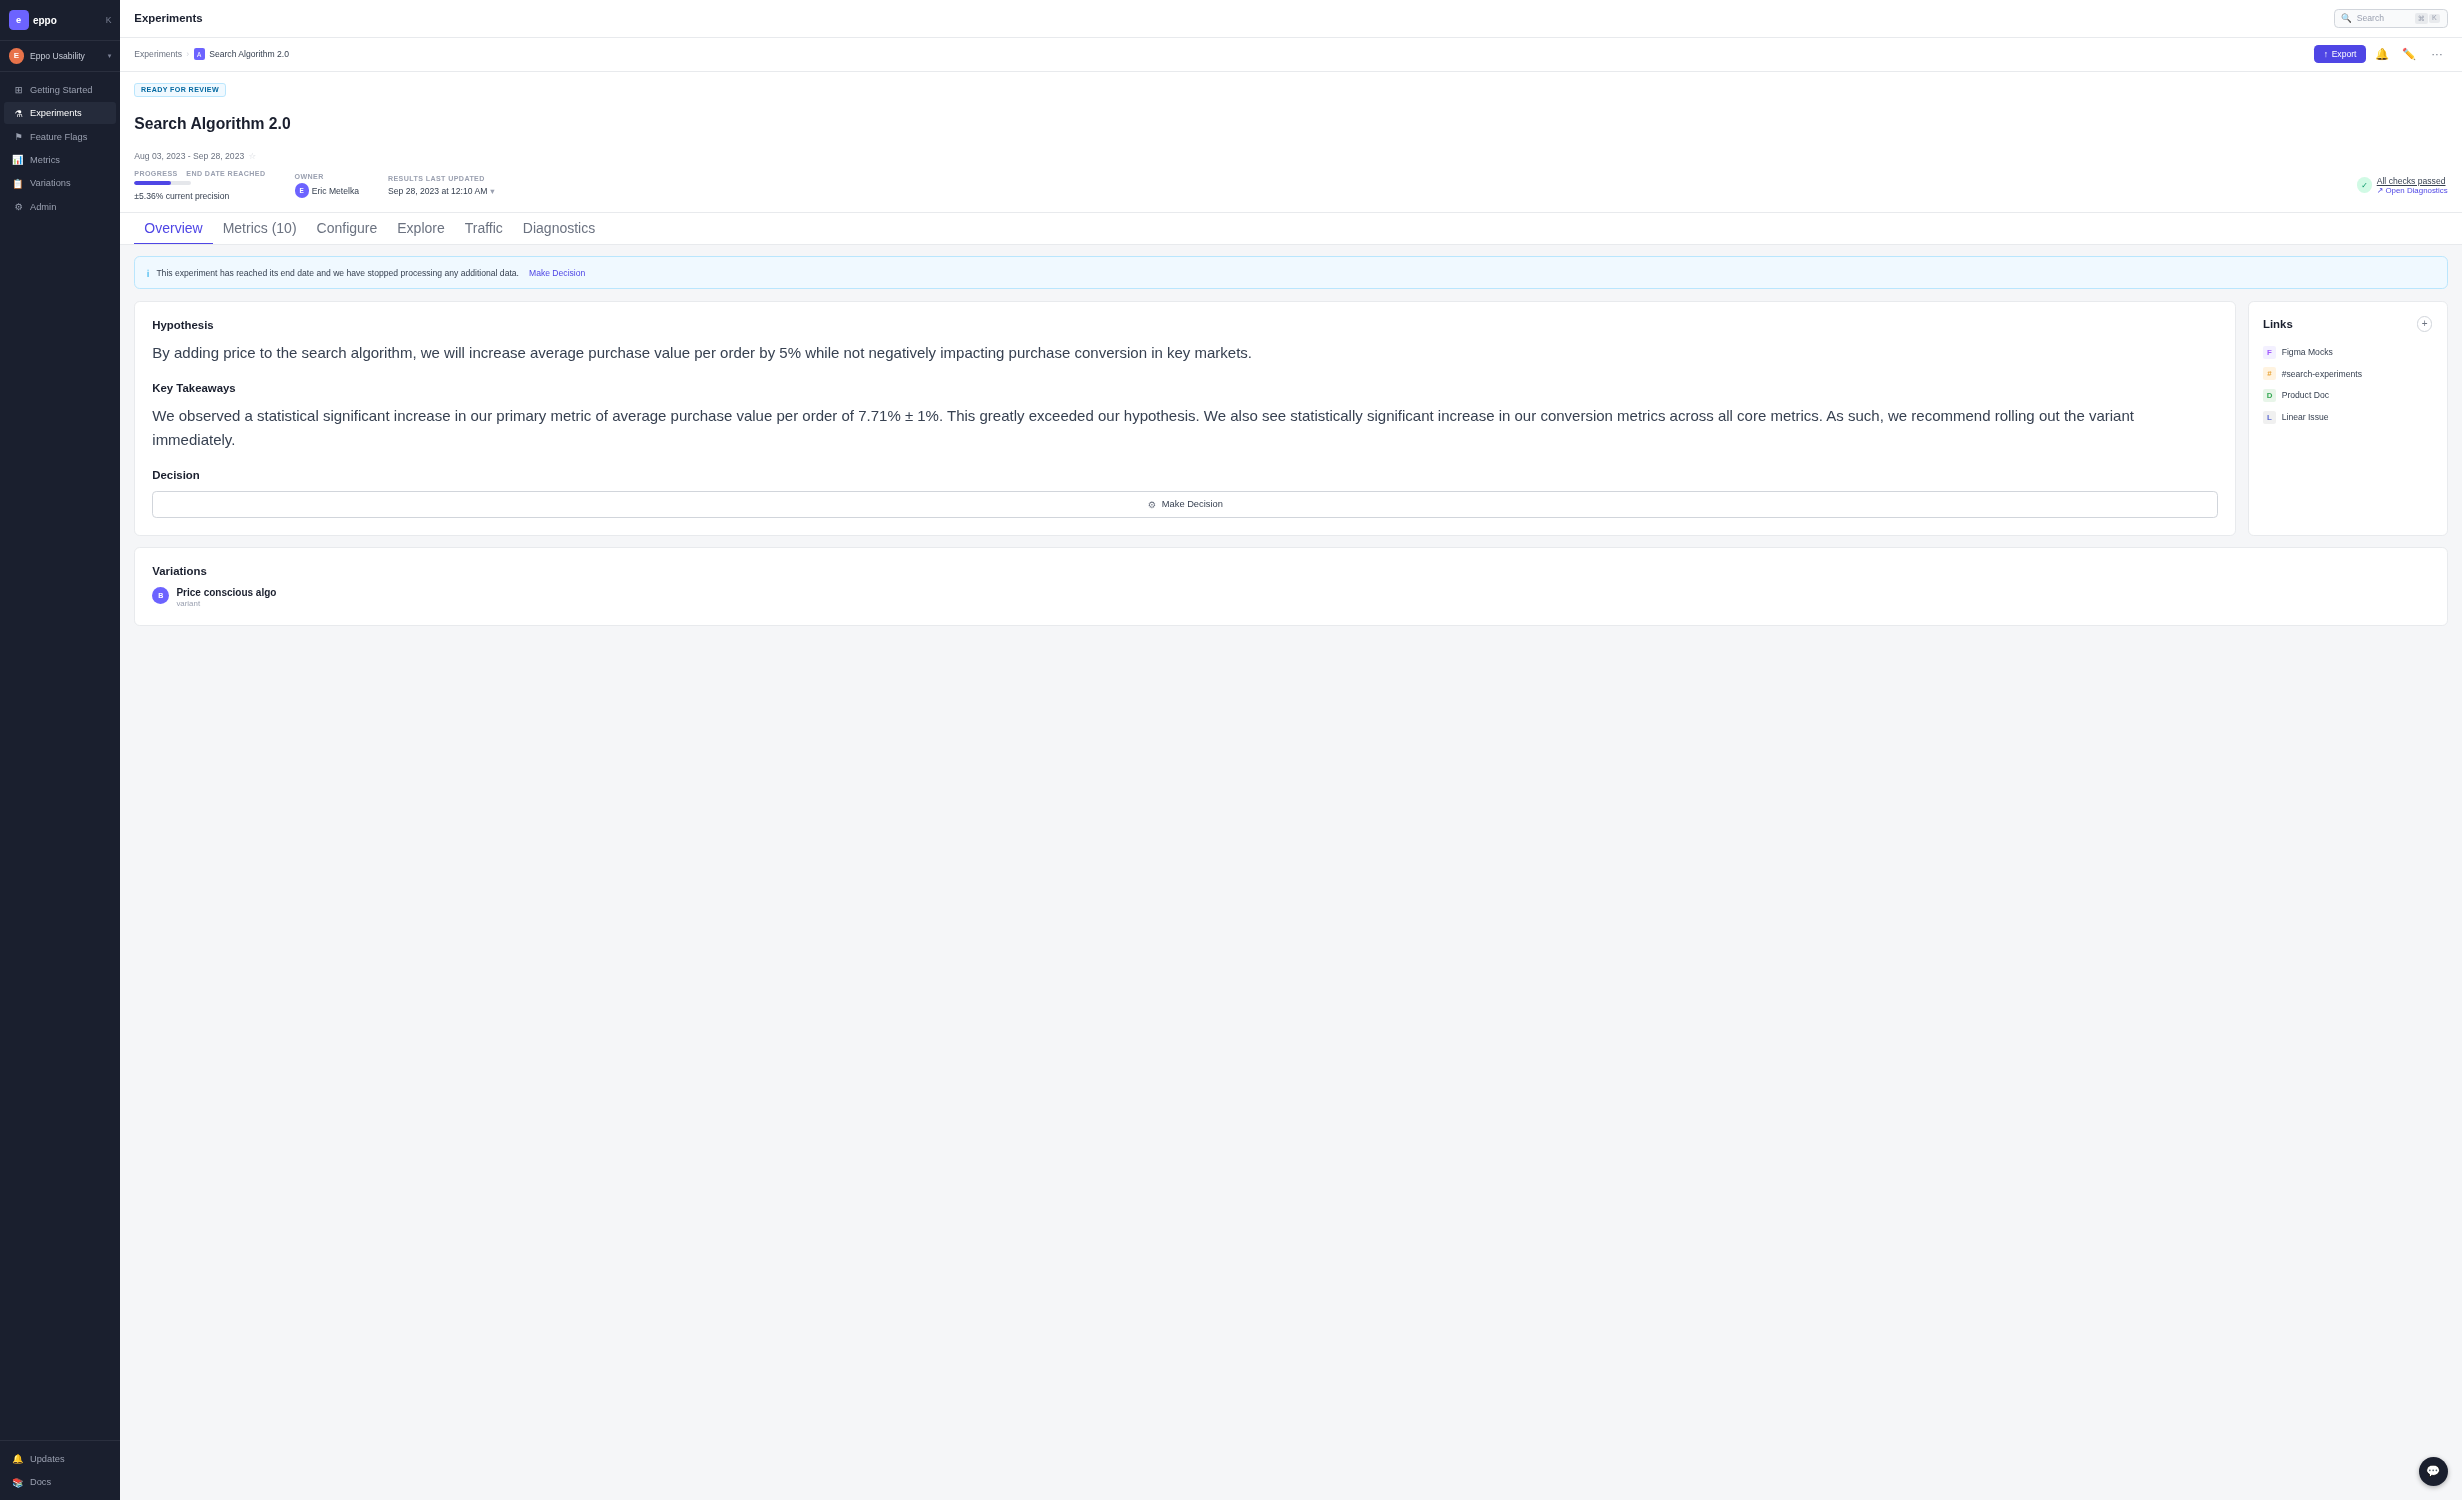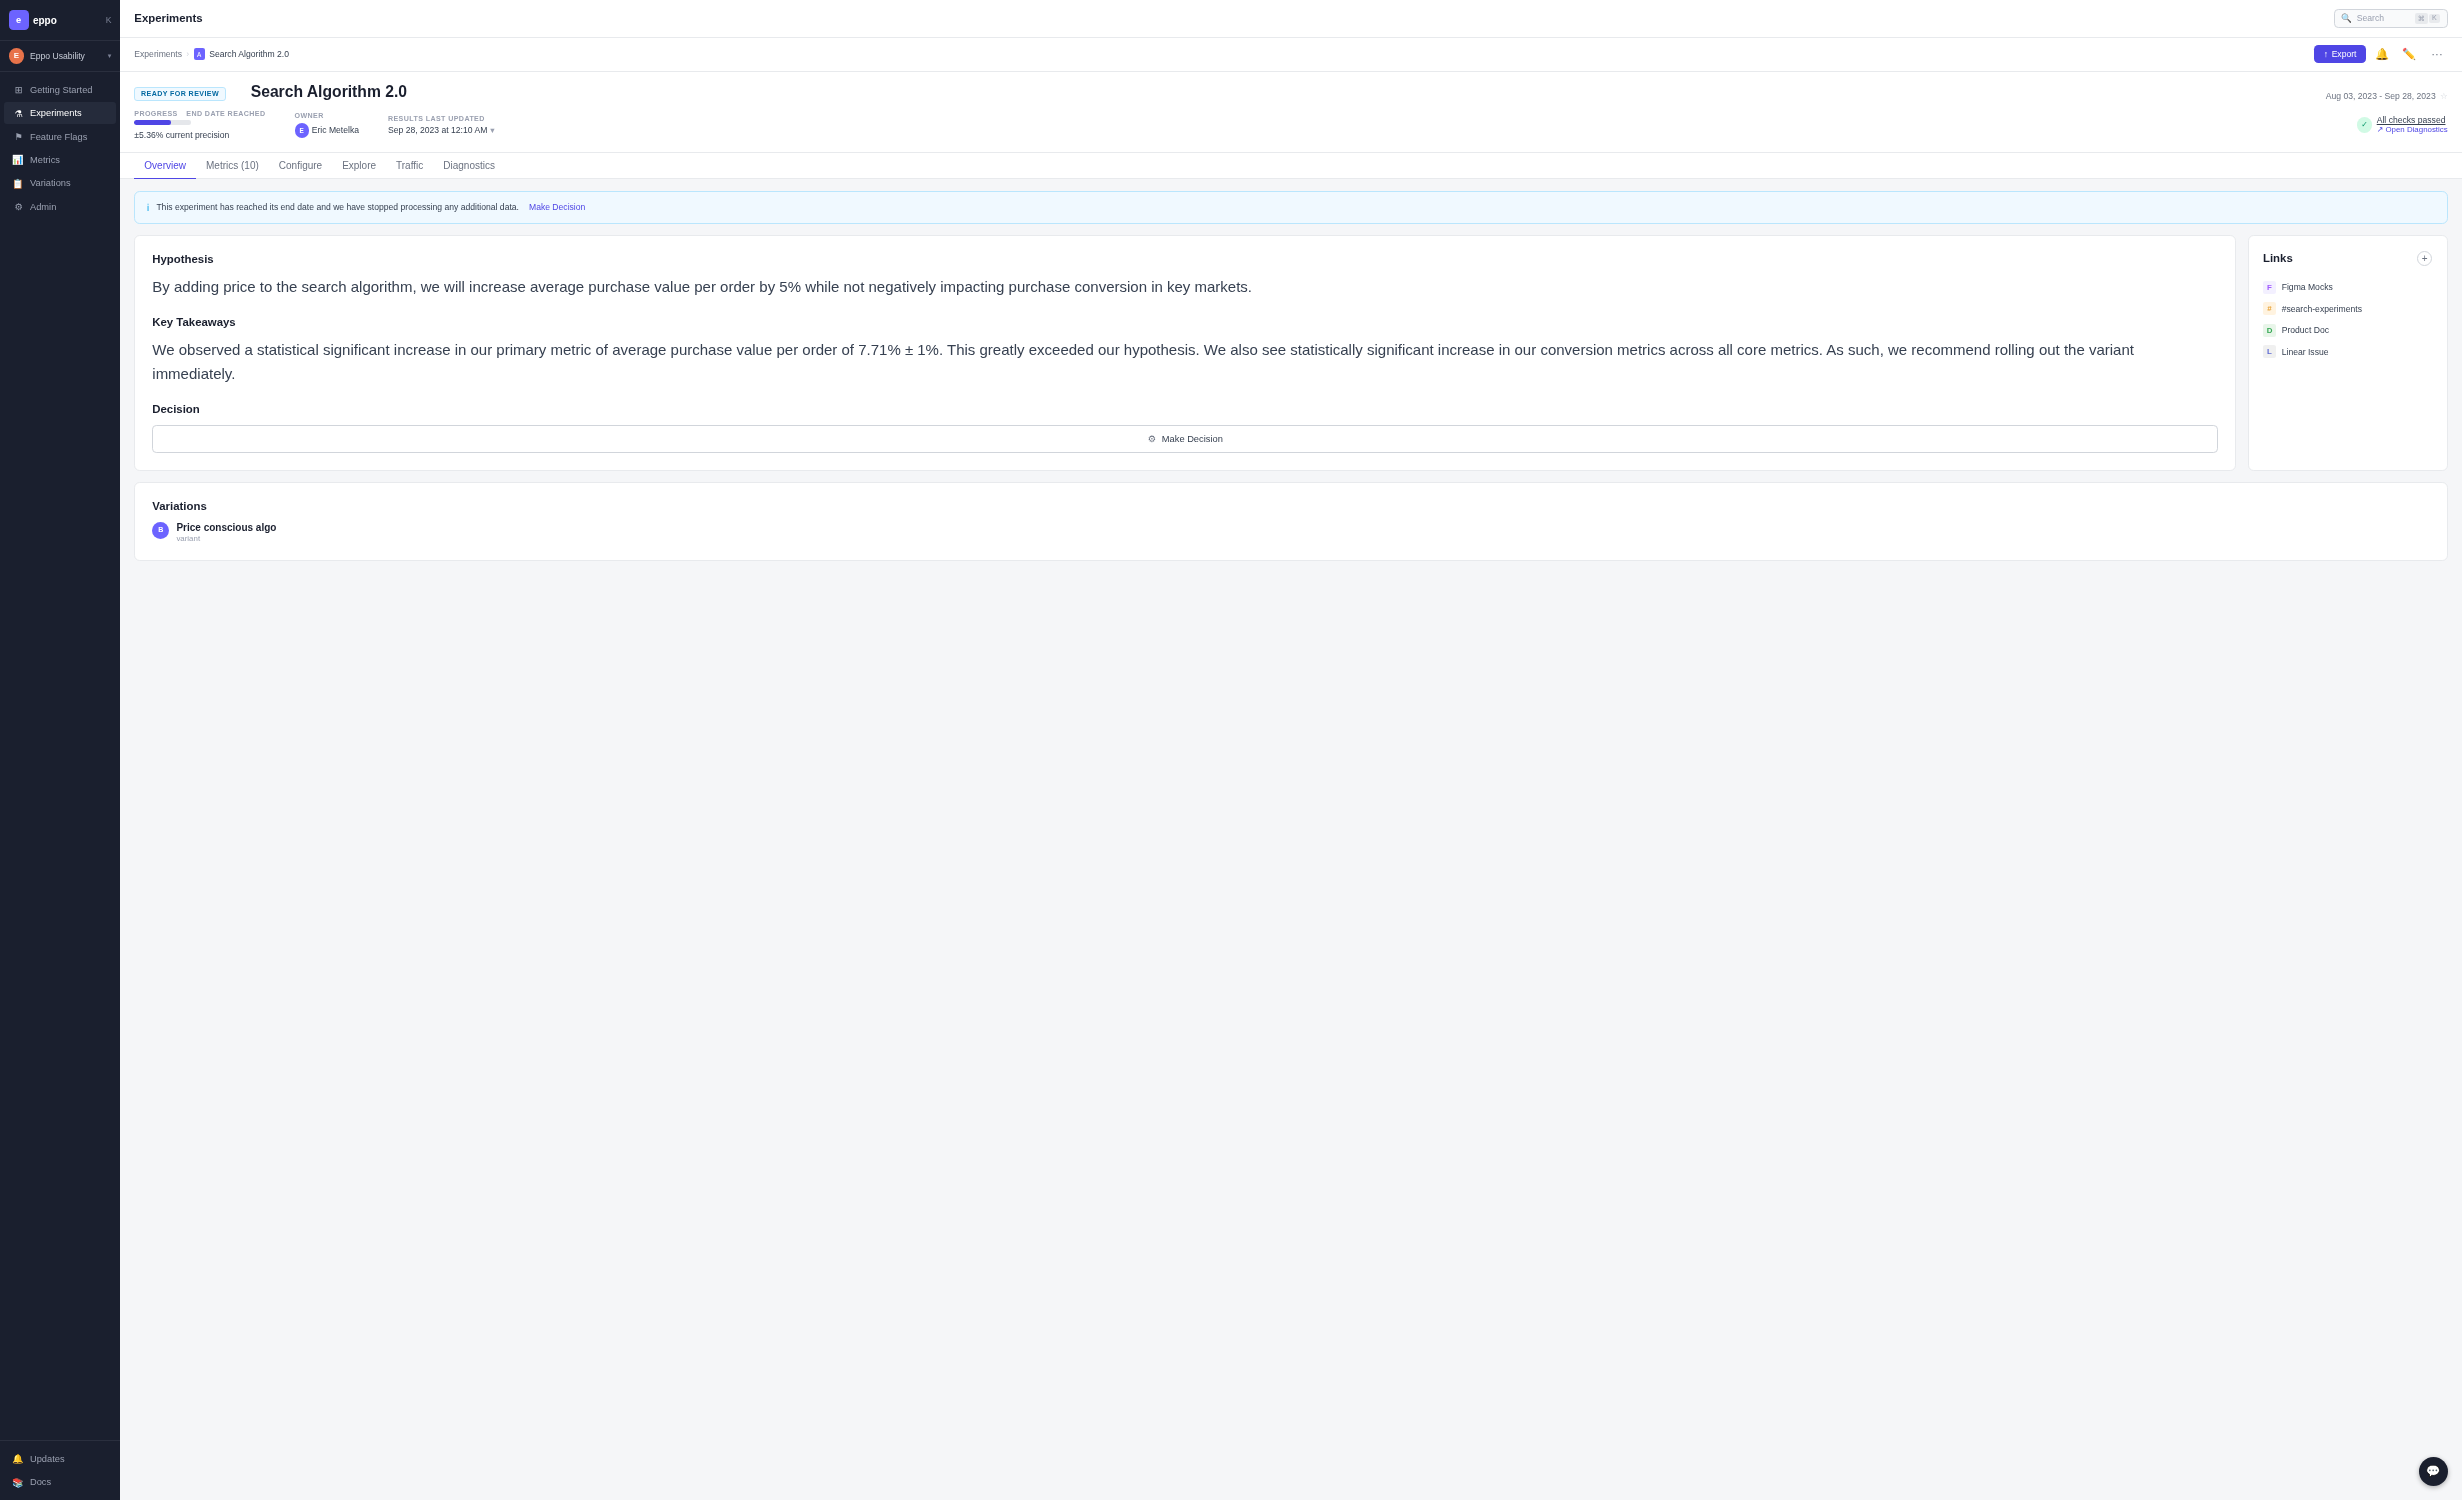--- a/index.html
+++ b/index.html
@@ -232,23 +232,24 @@
       overflow-y: auto;
       background: #f5f6f8;
     }
     .experiment-header {
       background: #fff;
       padding: 11.4px 14.3px;
       border-bottom: 0.7px solid #e8eaed;
     }
     .experiment-title-row {
       display: flex;
-      align-items: flex-end;
-      gap: 25px;
+      align-items: flex-start;
+      gap: 18px;
       margin-bottom: 8.6px;
+      flex-direction: column;
     }
     .status-badge {
       background: #f0f9ff;
       color: #0369a1;
       border: 0.7px solid #bae6fd;
       border-radius: 2.9px;
       padding: 2.1px 5.7px;
       font-size: 7.1px;
       font-weight: 600;
       letter-spacing: 0.4px;
@@ -343,21 +344,21 @@
     
     .tabs-bar {
       background: #fff;
       border-bottom: 0.7px solid #e8eaed;
       padding: 0 14.3px;
       display: flex;
       gap: 0;
     }
     .tab {
       padding: 7.1px 10px;
-      font-size: 10px;
+      font-size: 14px;
       color: #6b7280;
       cursor: pointer;
       border-bottom: 1.4px solid transparent;
       margin-bottom: -0.7px;
     }
     .tab.active {
       color: #4f46e5;
       border-bottom: 1.4px solid #4f46e5;
       font-weight: 500;
     }

